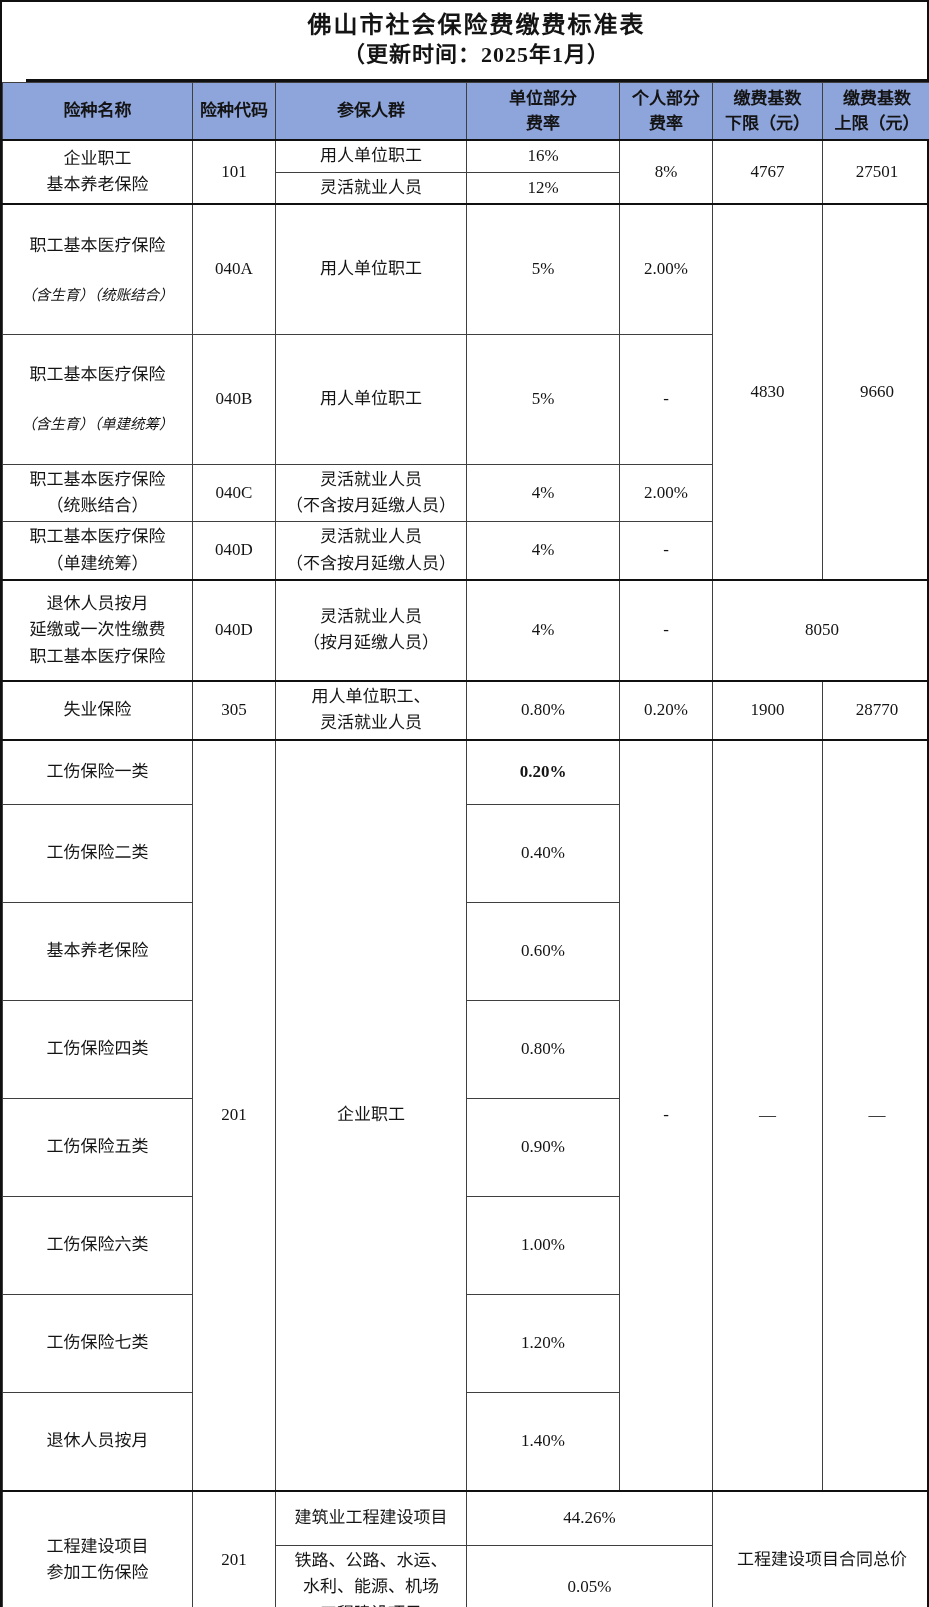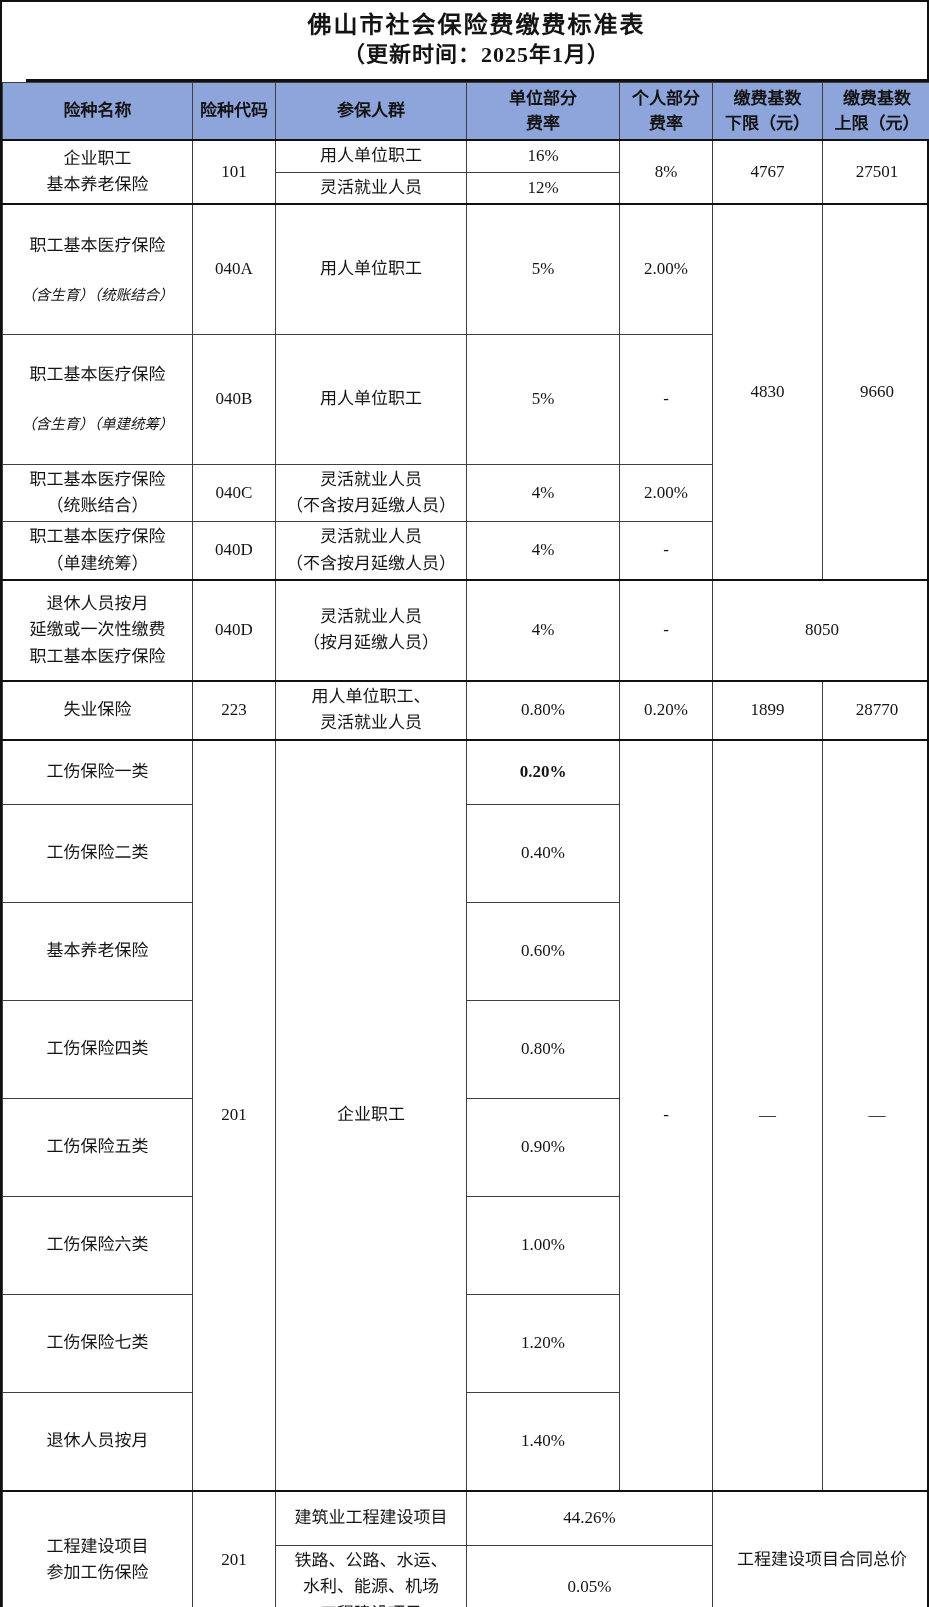--- a/index.html
+++ b/index.html
@@ -150,26 +150,26 @@
         <td>040D</td>
         <td>灵活就业人员
 （按月延缴人员）</td>
         <td>4%</td>
         <td>-</td>
         <td colspan="2">8050</td>
       </tr>
 
       <tr class="h-unemp thick-top">
         <td>失业保险</td>
-        <td>223</td>
+        <td>305</td>
         <td>用人单位职工、
 灵活就业人员</td>
         <td>0.80%</td>
         <td>0.20%</td>
-        <td>1899</td>
+        <td>1900</td>
         <td>28770</td>
       </tr>
 
       <tr class="h-inj1 thick-top">
         <td>工伤保险一类</td>
         <td rowspan="8">201</td>
         <td rowspan="8">企业职工</td>
         <td class="bold">0.20%</td>
         <td rowspan="8">-</td>
         <td rowspan="8">—</td>

